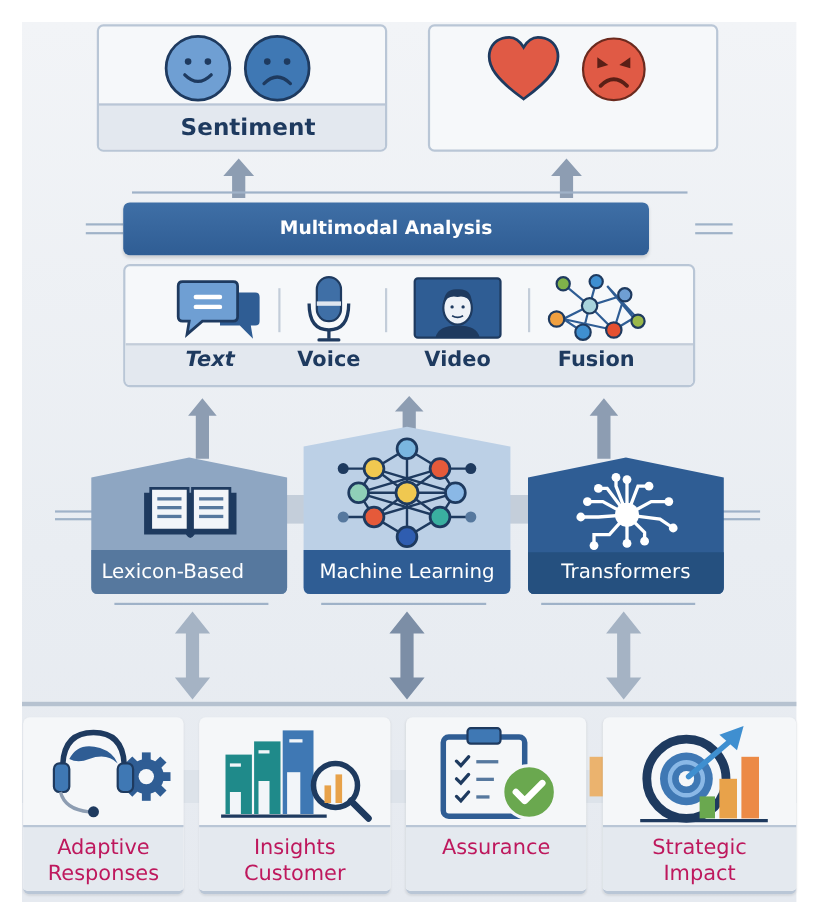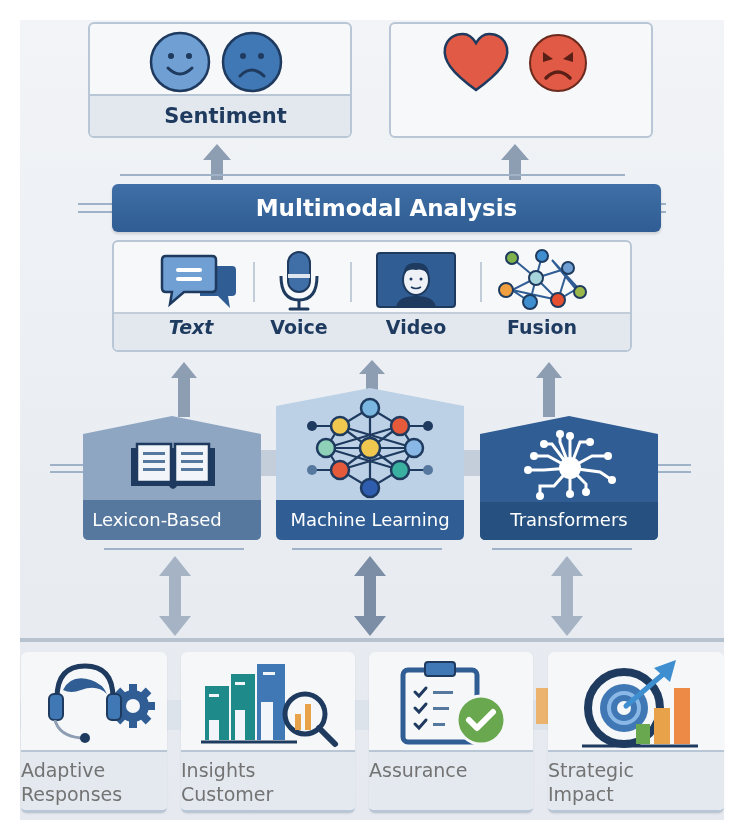--- a/index.html
+++ b/index.html
@@ -2,27 +2,27 @@
 <html><head>
 <meta charset="utf-8">
 <style>
   html,body{margin:0;padding:0;background:#ffffff;}
   body{width:744px;height:833px;position:relative;overflow:hidden;font-family:"DejaVu Sans","Liberation Sans",sans-serif;}
   .frame{position:absolute;left:20px;top:20px;width:704px;height:800px;background:linear-gradient(180deg,#f2f4f7 0%,#e9edf2 60%,#e6eaf0 100%);}
   .abs{position:absolute;}
   .card{position:absolute;background:#f6f8fa;border:2px solid #b9c6d6;border-radius:6px;box-sizing:border-box;overflow:hidden;}
   .card .lbl{position:absolute;left:0;right:0;bottom:0;background:#e3e8ef;border-top:2px solid #b9c6d6;color:#1e3a5f;font-weight:bold;text-align:center;}
   .top-lbl{height:40px;line-height:40px;font-size:21px;padding-left:11px;}
-  .banner{position:absolute;left:112px;top:184px;width:549px;height:48px;background:linear-gradient(180deg,#3f6fa6,#2f5d94);border-radius:6px;color:#fff;font-weight:bold;font-size:23px;text-align:center;line-height:48px;box-shadow:0 2px 3px rgba(0,0,0,.15);}
+  .banner{position:absolute;left:112px;top:184px;width:478px;height:48px;background:linear-gradient(180deg,#3f6fa6,#2f5d94);border-radius:6px;color:#fff;font-weight:bold;font-size:17px;text-align:center;line-height:48px;box-shadow:0 2px 3px rgba(0,0,0,.15);}
   .hline{position:absolute;height:2px;background:#9fb2c8;}
   .mod-lbl{position:absolute;top:316px;width:100px;text-align:center;color:#1e3a5f;font-weight:bold;font-size:19px;}
   .vsep{position:absolute;top:262px;width:2px;height:40px;background:#c3cdd9;}
   .method-lbl{position:absolute;left:0;right:0;bottom:0;height:40px;line-height:40px;text-align:center;color:#fff;font-size:18px;}
   .out-card{position:absolute;top:652px;height:158px;background:#f5f7f9;border-radius:6px;border-bottom:3px solid #b9c6d6;box-shadow:0 1px 2px rgba(0,0,0,.08);overflow:hidden;}
-  .out-card .lbl2{position:absolute;left:0;right:0;bottom:0;height:60px;background:#e4e9ef;border-top:2px solid #b9c6d6;color:#737373;font-size:19px;text-align:left;line-height:24px;padding-top:6px;box-sizing:border-box;}
+  .out-card .lbl2{position:absolute;left:0;right:0;bottom:0;height:60px;background:#e4e9ef;border-top:2px solid #b9c6d6;color:#be185d;font-size:19px;text-align:center;line-height:24px;padding-top:6px;box-sizing:border-box;}
   svg{position:absolute;overflow:visible;}
 </style>
 </head>
 <body>
 
 <div class="frame"></div>
 
 <div class="card" style="left:88px;top:22px;width:264px;height:116px;">
   <svg style="left:58px;top:6px;" width="64" height="64" viewBox="0 0 64 64">
     <circle cx="32" cy="32" r="29" fill="#6f9fd3" stroke="#1e3a5f" stroke-width="2.5"></circle>

